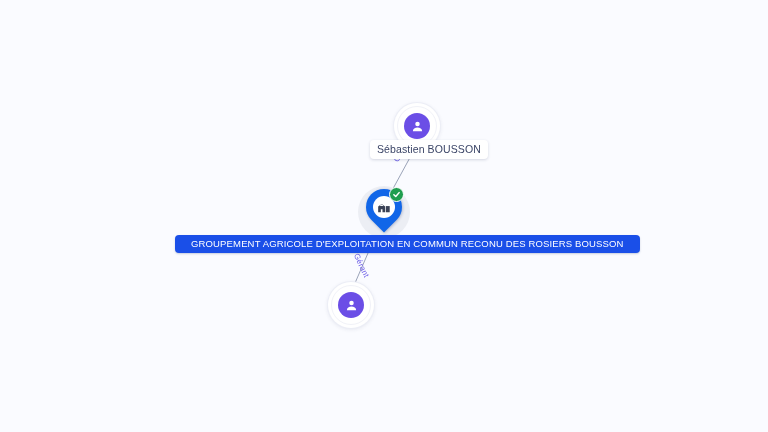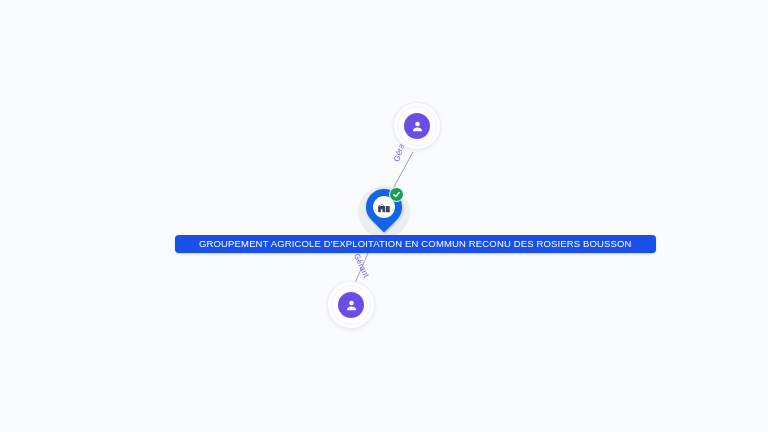--- a/index.html
+++ b/index.html
@@ -164,21 +164,21 @@
   }
   #verified-badge svg { display: block; }
 
   
   #company-label {
     position: absolute;
     left: 175px;
     top: 235px;
     height: 18px;
     line-height: 18px;
-    padding: 0 24px;
+    padding: 0 16px;
     background: #1a4fe8;
     color: #ffffff;
     border-radius: 4px;
     font-size: 9.5px;
     letter-spacing: .15px;
     white-space: nowrap;
     box-shadow: 0 1px 2px rgba(20,40,100,.22);
   }
 </style>
 </head>
@@ -199,20 +199,21 @@
 
   <div class="person-node" style="left:394px; top:103px;">
     <div class="person-halo"></div>
     <div class="person-circle">
       <svg width="15" height="15" viewBox="0 0 24 24" fill="#ffffff">
         <circle cx="12" cy="8" r="3.6"></circle>
         <path d="M4.6 19.4c0-4 3.4-6 7.4-6s7.4 2 7.4 6z"></path>
       </svg>
     </div>
   </div>
+  <div class="name-label" style="left:370px; top:140px;">Sébastien BOUSSON</div>
 
   <div class="person-node" style="left:328px; top:282px;">
     <div class="person-halo"></div>
     <div class="person-circle">
       <svg width="15" height="15" viewBox="0 0 24 24" fill="#ffffff">
         <circle cx="12" cy="8" r="3.6"></circle>
         <path d="M4.6 19.4c0-4 3.4-6 7.4-6s7.4 2 7.4 6z"></path>
       </svg>
     </div>
   </div>

